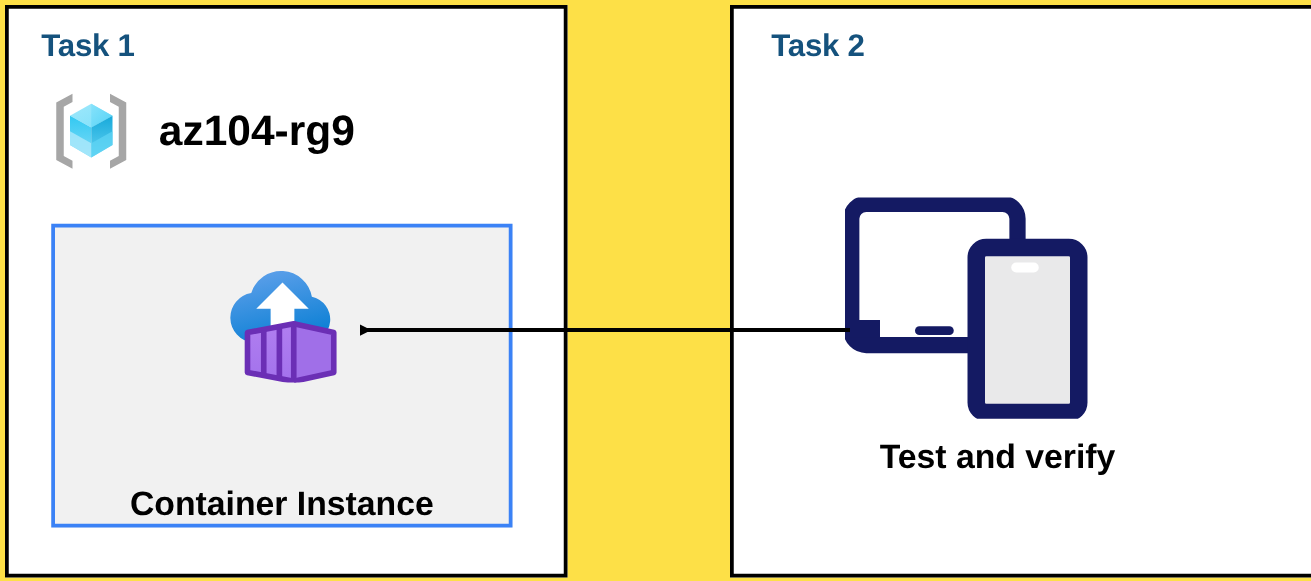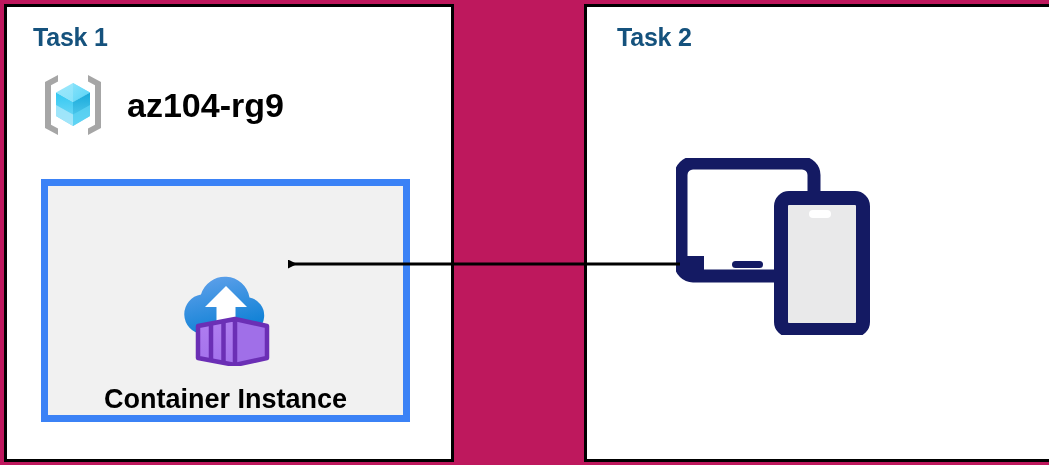--- a/index.html
+++ b/index.html
@@ -7,21 +7,21 @@
     padding: 0;
     background: #ffffff;
   }
   body {
     font-family: "Liberation Sans", sans-serif;
   }
   #canvas {
     position: relative;
     width: 1049px;
     height: 465px;
-    background: #be185d;
+    background: #fde047;
     overflow: hidden;
   }
 
   
   .panel {
     position: absolute;
     background: #ffffff;
     border: 3px solid #000000;
     box-sizing: border-box;
   }
@@ -67,26 +67,26 @@
   }
 
   
   #container-box {
     position: absolute;
     left: 34px;
     top: 172px;
     width: 369px;
     height: 243px;
     background: #f1f1f1;
-    border: 7px solid #3b82f6;
+    border: 3px solid #3b82f6;
     box-sizing: border-box;
     display: flex;
     flex-direction: column;
     align-items: center;
-    justify-content: flex-end;
+    justify-content: space-between;
   }
   #aci-icon {
     width: 102px;
     height: 102px;
     display: block;
     margin-top: 22px;
   }
   #container-label {
     font-size: 27px;
     font-weight: bold;
@@ -217,20 +217,21 @@
 
     <rect x="105" y="40" width="82" height="132" rx="8" ry="8" fill="#e9e9ea" stroke="#141a63" stroke-width="14"></rect>
 
     <rect x="133" y="52" width="22" height="8" rx="4" ry="4" fill="#ffffff"></rect>
 
     <rect x="119" y="68" width="54" height="88" fill="#e9e9ea"></rect>
 
     <rect x="0" y="98" width="28" height="14" fill="#141a63"></rect>
   </svg>
 
+  <div id="verify-label">Test and verify</div>
 
   <svg id="flow-arrow" viewBox="0 0 412 34">
     <defs>
       <marker id="arrowHead" markerWidth="10" markerHeight="9" refX="9" refY="4.5" orient="auto" markerUnits="userSpaceOnUse">
         <path d="M9,0 L9,9 L0,4.5 Z" fill="#000000"></path>
       </marker>
     </defs>
     <line x1="410" y1="16" x2="18" y2="16" stroke="#000000" stroke-width="3.2" marker-end="url(#arrowHead)"></line>
   </svg>
 

